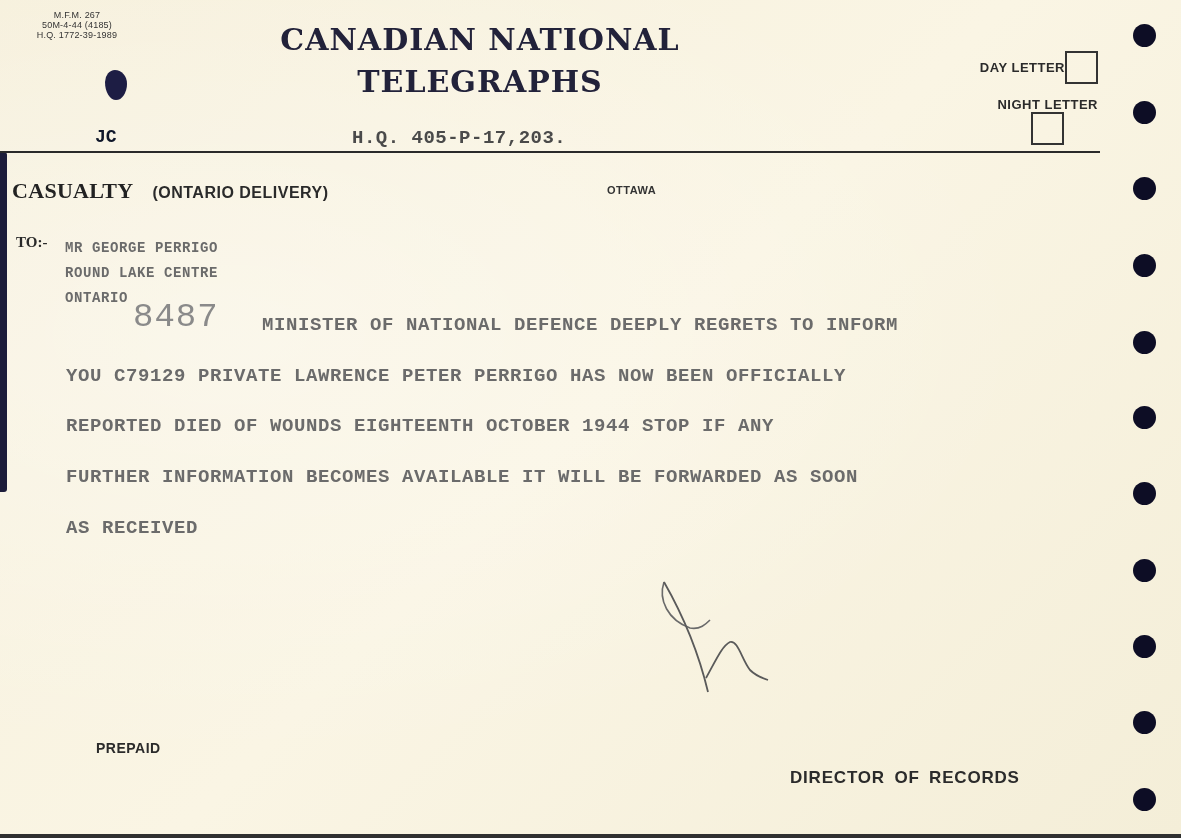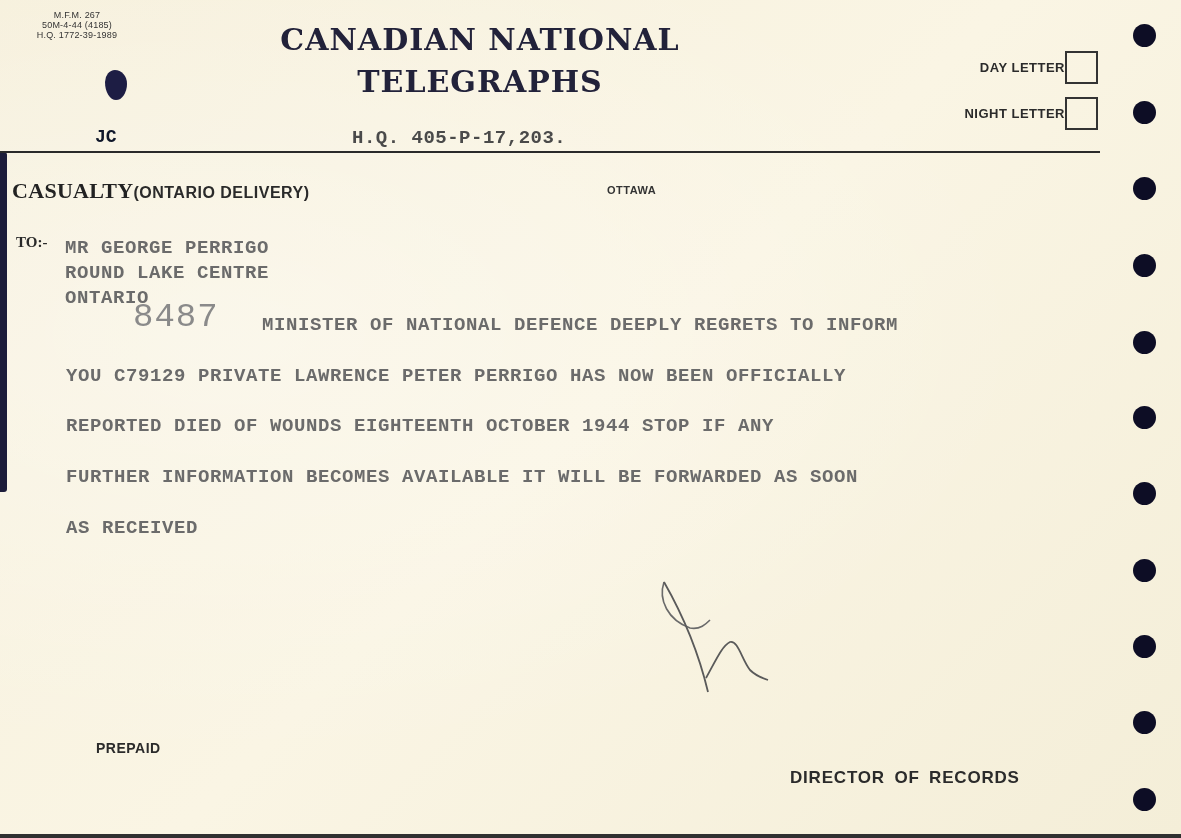--- a/index.html
+++ b/index.html
@@ -51,36 +51,36 @@
   }
   .ref-file {
     position: absolute; left: 352px; top: 127px;
     font-family: "Liberation Mono", monospace; font-size: 19px; font-weight: bold; color: #4a4a4a;
     letter-spacing: 0.5px;
   }
   .header-rule {
     position: absolute; left: 0; top: 151px; width: 1100px; height: 2px; background: #2a2a2a;
   }
   .casualty {
-    position: absolute; left: 12px; top: 178px; display: flex; align-items: baseline; gap: 0;
+    position: absolute; left: 12px; top: 178px; display: flex; align-items: baseline; gap: 19px;
   }
   .casualty .c1 { font-family: "Liberation Serif", serif; font-size: 22px; font-weight: bold; color: #222; letter-spacing: 0.3px; }
   .casualty .c2 { font-size: 16px; font-weight: bold; color: #2a2a2a; letter-spacing: 0.5px; }
   .place-date { position: absolute; left: 607px; top: 184px; display: flex; align-items: baseline; gap: 22px; }
   .place { font-size: 11px; font-weight: bold; letter-spacing: 0.5px; color: #333; }
   .date { font-family: "Liberation Mono", monospace; font-size: 20px; font-weight: bold; color: #555; letter-spacing: 0.5px; }
   .to-label {
     position: absolute; left: 16px; top: 234px;
     font-family: "Liberation Serif", serif; font-size: 15px; font-weight: bold; color: #2a2a2a;
   }
   .typed {
     font-family: "Liberation Mono", monospace; font-weight: bold; color: #6b6b6b;
     letter-spacing: 0.6px; white-space: nowrap;
   }
-  .addr { position: absolute; left: 65px; top: 236px; font-size: 19px; line-height: 25px; }
+  .addr { position: absolute; left: 65px; top: 236px; font-size: 14px; line-height: 25px; }
   .serial {
     position: absolute; left: 133px; top: 298px;
     font-family: "Liberation Mono", monospace; font-size: 34px; color: #8a8a8a; letter-spacing: 1px;
   }
   .body-line { position: absolute; font-size: 19px; }
   .signature { position: absolute; left: 650px; top: 570px; width: 140px; height: 140px; }
   .prepaid { position: absolute; left: 96px; top: 740px; font-size: 14px; font-weight: bold; color: #2b2b2b; letter-spacing: 0.5px; }
   .director { position: absolute; left: 790px; top: 768px; font-size: 17px; font-weight: bold; color: #2b2b2b; letter-spacing: 0.8px; word-spacing: 4px; }
   .hole {
     position: absolute; left: 1133px; width: 23px; height: 23px; border-radius: 50%; background: #0d0d25;
@@ -103,21 +103,21 @@
 
 <div class="title">
   <div class="l1">CANADIAN NATIONAL</div>
   <div class="l2">TELEGRAPHS</div>
 </div>
 
 <div class="letter-box-row" style="top:51px;">
   <span>DAY LETTER</span>
   <span class="checkbox"></span>
 </div>
-<div class="letter-box-row" style="top:97px;">
+<div class="letter-box-row" style="top:97px;flex-direction:column;">
   <span>NIGHT LETTER</span>
   <span class="checkbox"></span>
 </div>
 
 <div class="ref-jc">JC</div>
 <div class="ref-file">H.Q. 405-P-17,203.</div>
 
 <div class="header-rule"></div>
 
 <div class="casualty">

